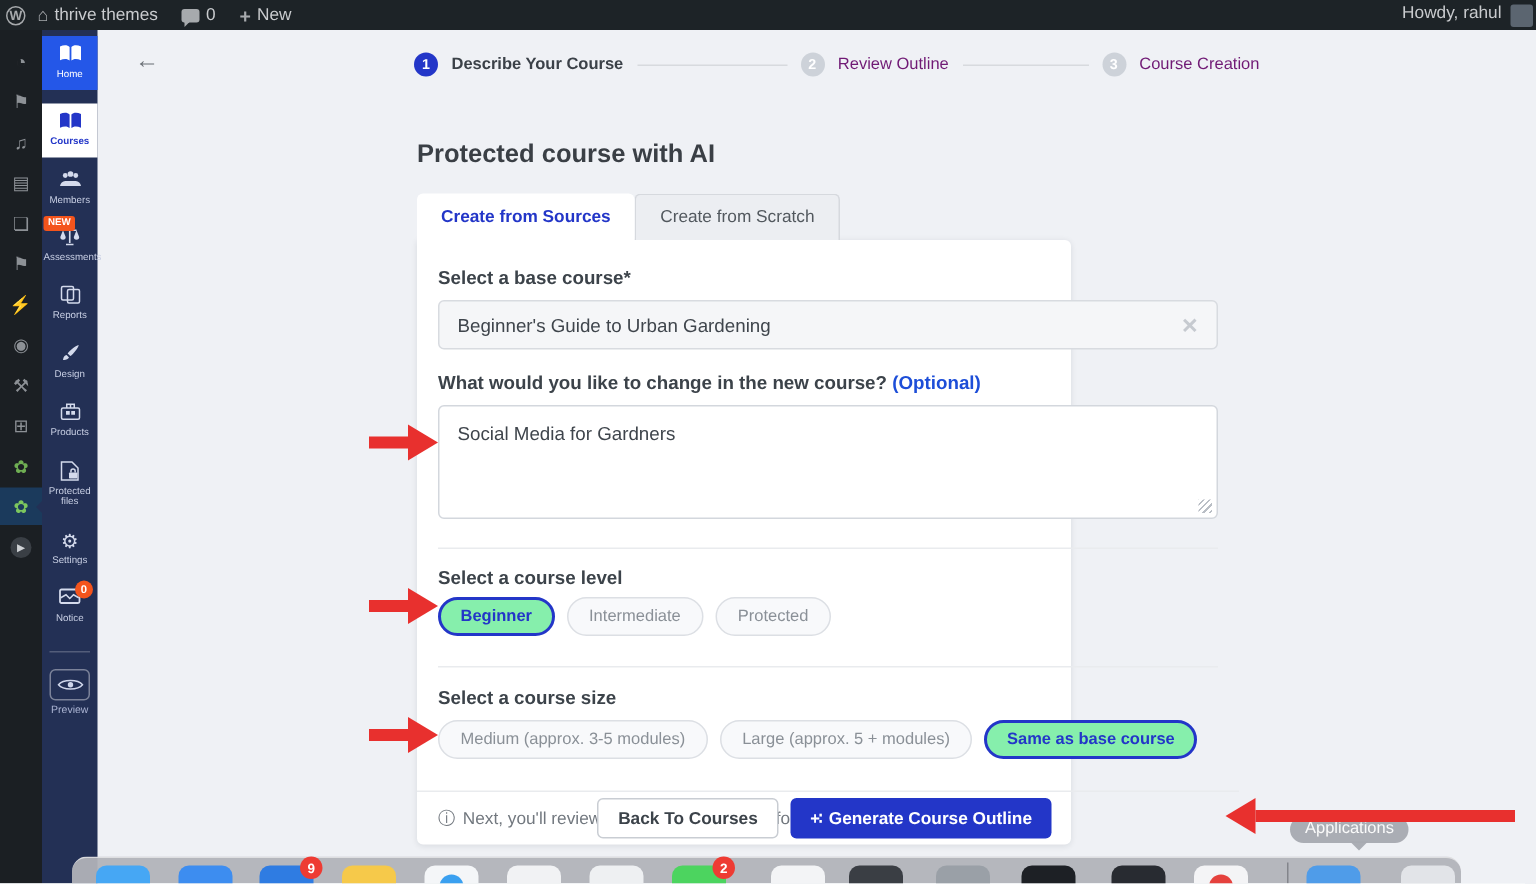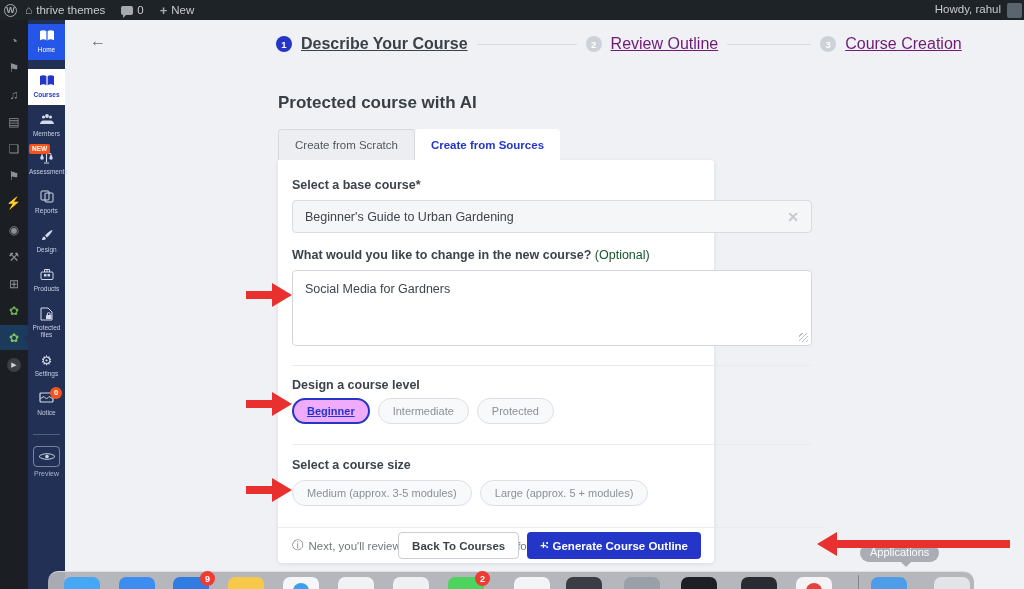--- a/index.html
+++ b/index.html
@@ -37,45 +37,45 @@
   .side-divider { height:1px; background:rgba(255,255,255,.22); margin:8px 5px; }
   .preview-item { text-align:center; color:#aab3d2; font-size:7px; }
   .preview-box { width:27px; height:21px; margin:0 auto 3px; border:1px solid rgba(255,255,255,.4); border-radius:4px; display:flex; align-items:center; justify-content:center; color:#cfd6ea; }
 
   
   .back-arrow { position:absolute; left:90px; top:32px; font-size:16px; color:#6c7177; z-index:6; cursor:pointer; }
   .stepper { position:absolute; left:276px; top:35px; display:flex; align-items:center; gap:9px; z-index:6; }
   .step-circle { width:16px; height:16px; border-radius:50%; color:#fff; font-size:9.5px; font-weight:bold; display:flex; align-items:center; justify-content:center; }
   .step-circle.active { background:#2336c8; }
   .step-circle.todo { background:#cdd2d9; }
-  .step-label { font-size:16px;text-decoration:underline; }
+  .step-label { font-size:11px; }
   .step-label.active { color:#3b4148; font-weight:bold; }
   .step-label.todo { color:#701a75; }
   .step-line { height:1px; background:#d7dade; }
   .step-line.l1 { width:100px; }
   .step-line.l2 { width:84px; }
 
   
   .page-title { position:absolute; left:278px; top:93px; font-size:17px; font-weight:bold; color:#3a3f45; z-index:6; }
   .tabs { position:absolute; left:278px; top:129px; display:flex; z-index:7; }
   .tab { height:31px; display:flex; align-items:center; justify-content:center; padding:0 16px; font-size:11.5px; border-radius:4px 4px 0 0; cursor:pointer; }
   .tab.inactive { background:#eceef2; border:1px solid #d6d9de; border-bottom:none; color:#52585e; }
   .tab.active { background:#ffffff; color:#2336c8; font-weight:bold; }
 
   .card { position:absolute; left:278px; top:160px; width:436px; height:403px; background:#ffffff; border-radius:0 4px 4px 4px; box-shadow:0 1px 4px rgba(20,25,40,.10); z-index:6; }
   .fld-label { position:absolute; left:14px; font-size:12.5px; font-weight:bold; color:#3c434a; }
-  .optional { font-weight:normal; color:#14532d; }
+  .optional { font-weight:bold; color:#1d4ed8; }
   .base-input { position:absolute; left:14px; top:40px; width:520px; height:33px; background:#f5f6f8; border:1px solid #d8dbe0; border-radius:4px; display:flex; align-items:center; padding:0 12px; font-size:12.5px; color:#3f454c; }
   .clear-x { margin-left:auto; color:#c6cad0; font-size:14px; font-weight:bold; cursor:pointer; }
   .change-box { position:absolute; left:14px; top:110px; width:520px; height:76px; background:#fff; border:1px solid #d3d7dd; border-radius:4px; padding:11px 12px; font-size:12.5px; color:#3f454c; }
   .resize-handle { position:absolute; right:3px; bottom:3px; width:9px; height:9px; background:repeating-linear-gradient(135deg, transparent 0 2px, #b9bec5 2px 3px); }
   .divider { position:absolute; left:14px; width:520px; height:1px; background:#e9ebee; }
   .pills { position:absolute; left:14px; display:flex; gap:8px; }
   .pill { height:26px; border-radius:13px; display:inline-flex; align-items:center; padding:0 14px; font-size:11px; color:#8a9097; background:#f8f9fb; border:1px solid #dcdfe4; cursor:pointer; white-space:nowrap; }
-  .pill.selected { border:2px solid #2336c8; color:#2336c8; background:#f0abfc; font-weight:bold; padding:0 13px;text-decoration:underline; }
+  .pill.selected { border:2px solid #2336c8; color:#2336c8; background:#86efac; font-weight:bold; padding:0 13px; }
   .card-footer-line { position:absolute; left:0; top:367px; width:548px; height:1px; background:#e9ebee; }
   .footer-note { position:absolute; left:14px; top:378px; font-size:11.5px; color:#72787f; display:flex; gap:5px; align-items:center; }
   .footer-btns { position:absolute; right:13px; top:372px; display:flex; gap:8px; }
   .btn { height:27px; display:inline-flex; align-items:center; border-radius:4px; font-size:11.5px; font-weight:bold; padding:0 13px; cursor:pointer; }
   .btn.secondary { background:#fff; border:1px solid #c9cdd3; color:#3c434a; }
   .btn.primary { background:#2336c8; color:#ffffff; gap:5px; }
   .spark { font-size:11px; letter-spacing:-1px; }
 
   
   .arrow { position:absolute; z-index:40; }
@@ -223,53 +223,54 @@
     <span class="step-line l1"></span>
     <span class="step-circle todo">2</span>
     <span class="step-label todo">Review Outline</span>
     <span class="step-line l2"></span>
     <span class="step-circle todo">3</span>
     <span class="step-label todo">Course Creation</span>
   </div>
 
   <div class="page-title">Protected course with AI</div>
   <div class="tabs">
+    <div class="tab active">Create from Sources</div>
     <div class="tab inactive">Create from Scratch</div>
-    <div class="tab active">Create from Sources</div>
   </div>
 
   <div class="card">
     <div class="fld-label" style="top:18px;">Select a base course*</div>
     <div class="base-input">
       <span>Beginner's Guide to Urban Gardening</span>
       <span class="clear-x">✕</span>
     </div>
 
     <div class="fld-label" style="top:88px;">
       <span>What would you like to change in the new course?</span>
       <span class="optional">(Optional)</span>
     </div>
     <div class="change-box">
       <span>Social Media for Gardners</span>
       <span class="resize-handle"></span>
     </div>
 
     <div class="divider" style="top:205px;"></div>
-    <div class="fld-label" style="top:218px;">Design a course level</div>
+    <div class="fld-label" style="top:218px;">Select a course level</div>
     <div class="pills" style="top:238px;">
       <span class="pill selected">Beginner</span>
       <span class="pill">Intermediate</span>
       <span class="pill">Protected</span>
     </div>
 
     <div class="divider" style="top:284px;"></div>
     <div class="fld-label" style="top:298px;">Select a course size</div>
     <div class="pills" style="top:320px;">
       <span class="pill">Medium (approx. 3-5 modules)</span>
       <span class="pill">Large (approx. 5 + modules)</span>
+      <span class="pill selected">Same as base course</span>
     </div>
 
     <div class="card-footer-line"></div>
     <div class="footer-note">
       <span>ⓘ</span>
       <span>Next, you'll review and edit the outline before creation.</span>
     </div>
     <div class="footer-btns">
       <span class="btn secondary">Back To Courses</span>
       <span class="btn primary">

